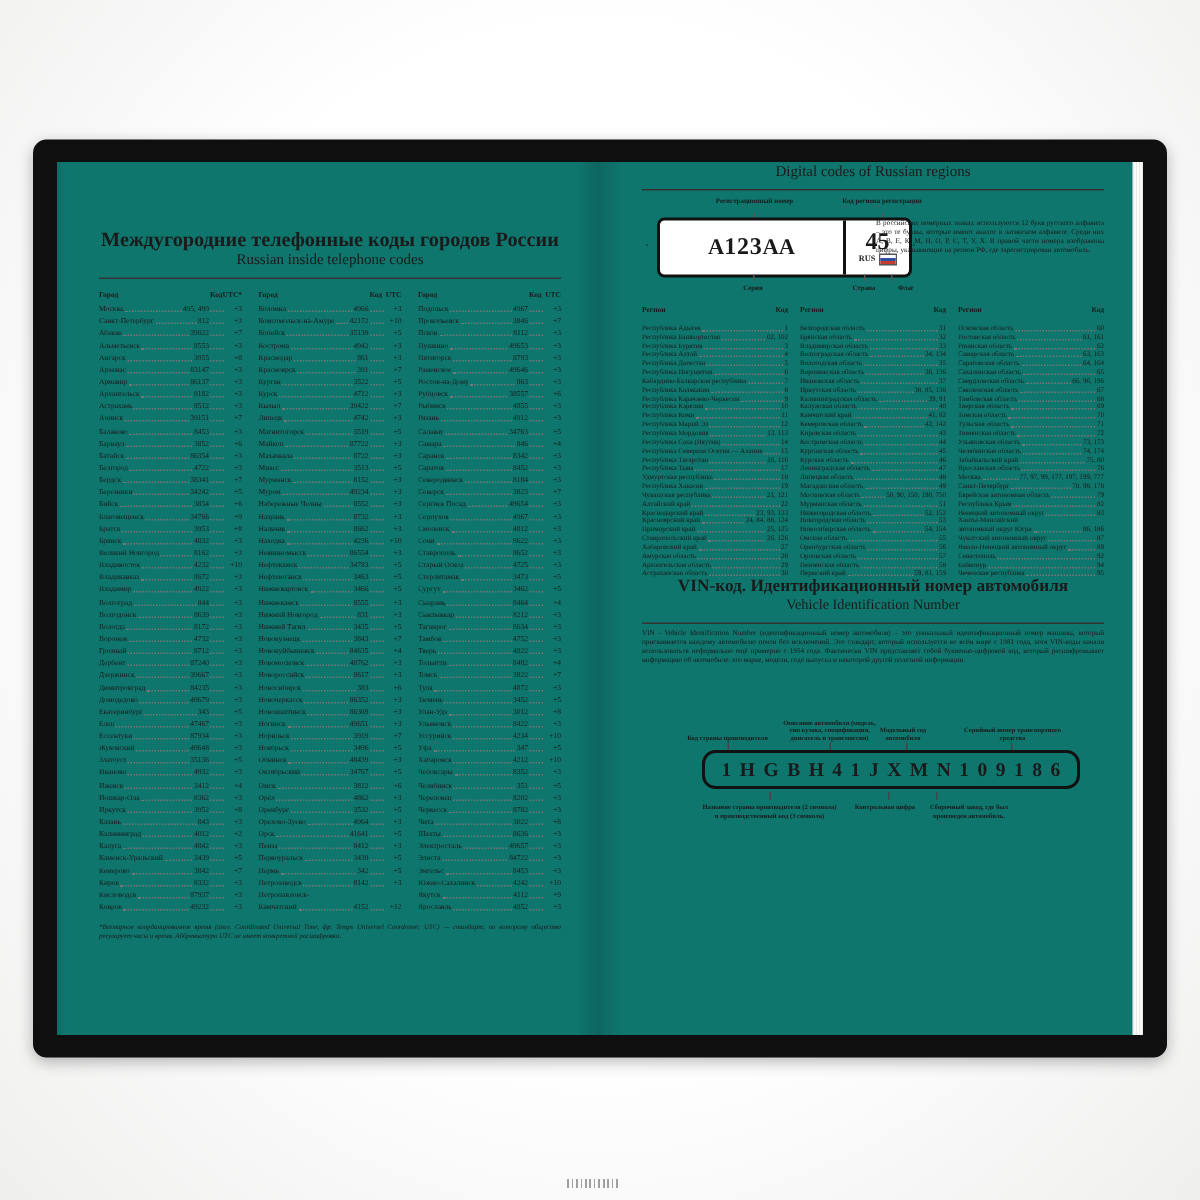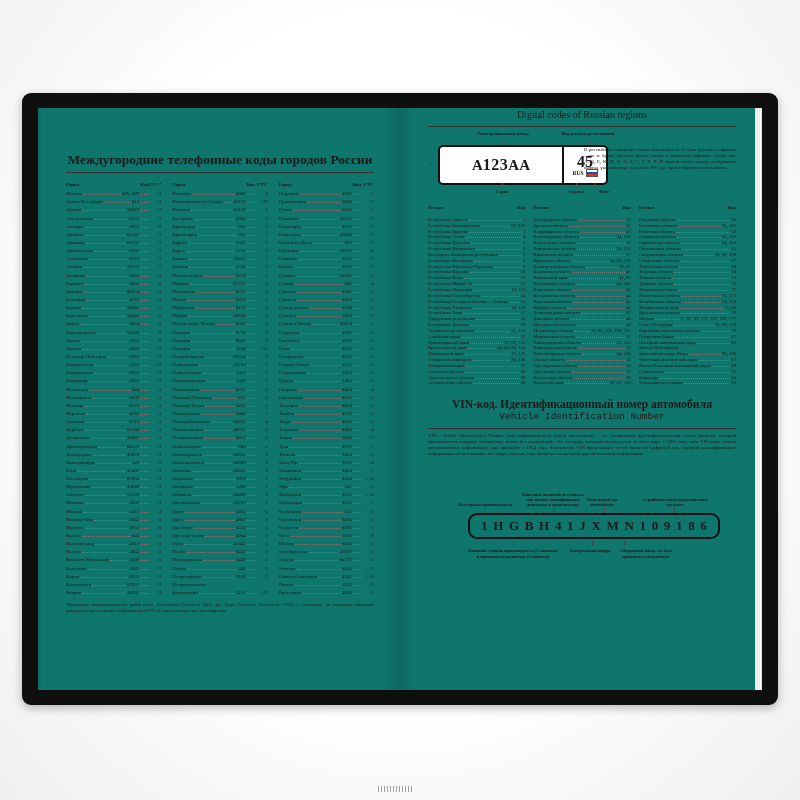--- a/index.html
+++ b/index.html
@@ -54,22 +54,22 @@
   .plate-reg{width:42px;border-left:2.5px solid #111;display:flex;flex-direction:column;align-items:center;justify-content:center;}
   .plate-reg .num{font-size:16px;font-weight:bold;line-height:15px;}
   .plate-reg .row2{display:flex;align-items:center;gap:2px;}
   .plate-reg .rus{font-size:5.5px;font-weight:bold;}
   .flag{width:10px;height:6px;border:.5px solid #555;display:flex;flex-direction:column;}
   .flag span{flex:1;}
   .fw{background:#fff;} .fb{background:#2d4e9e;} .fr{background:#c8392e;}
   .plate-dot{position:absolute;font-size:8px;top:28px;}
   .intro{position:absolute;right:0;top:16px;width:152px;font-size:4.8px;line-height:6.1px;text-align:justify;}
   
-  .vin-title{margin-top:13px;text-align:center;font-weight:bold;font-size:11.5px;line-height:13px;}
-  .vin-sub{text-align:center;font-size:9.5px;line-height:12px;font-family:Liberation Mono, monospace;}
+  .vin-title{text-align:center;font-weight:bold;font-size:11.5px;line-height:13px;}
+  .vin-sub{text-align:center;font-size:9.5px;line-height:12px;}
   .vin-par{font-size:4.8px;line-height:6px;text-align:justify;margin-top:3px;}
   .vin-diagram{position:relative;width:332px;height:134px;margin:4px auto 0 auto;}
   .vin-box{position:absolute;left:40px;top:52px;width:252px;height:26px;border:2px solid #111;border-radius:9px;
            display:flex;align-items:center;justify-content:space-between;padding:0 11px;box-sizing:border-box;}
   .vin-box span{font-size:13px;font-weight:bold;}
   .vlab{position:absolute;font-size:4.4px;line-height:5.2px;font-weight:bold;text-align:center;}
   .vtick{position:absolute;width:0;border-left:1px solid #444;}
   .barcode-mark{position:absolute;left:378px;top:786px;width:36px;height:6px;opacity:.55;
      background:repeating-linear-gradient(to right,#555 0 1px,transparent 1px 3px);}
 </style>
@@ -78,20 +78,21 @@
 
 <div class="photo-bg"></div>
 
 <div class="book">
   <div class="pages">
 
     <div class="page page-left">
       <div class="edge-left"></div>
       <div class="content">
         <div class="pg-title">Междугородние телефонные коды городов России</div>
+        <div class="pg-sub">Russian inside telephone codes</div>
         <hr class="rule">
         <div class="cols">
           <div class="col">
             <div class="thead">
               <span class="hc">Город</span>
               <span class="hk">Код</span>
               <span class="hu">UTC*</span>
             </div>
             <div>
                 <div class="trow">

